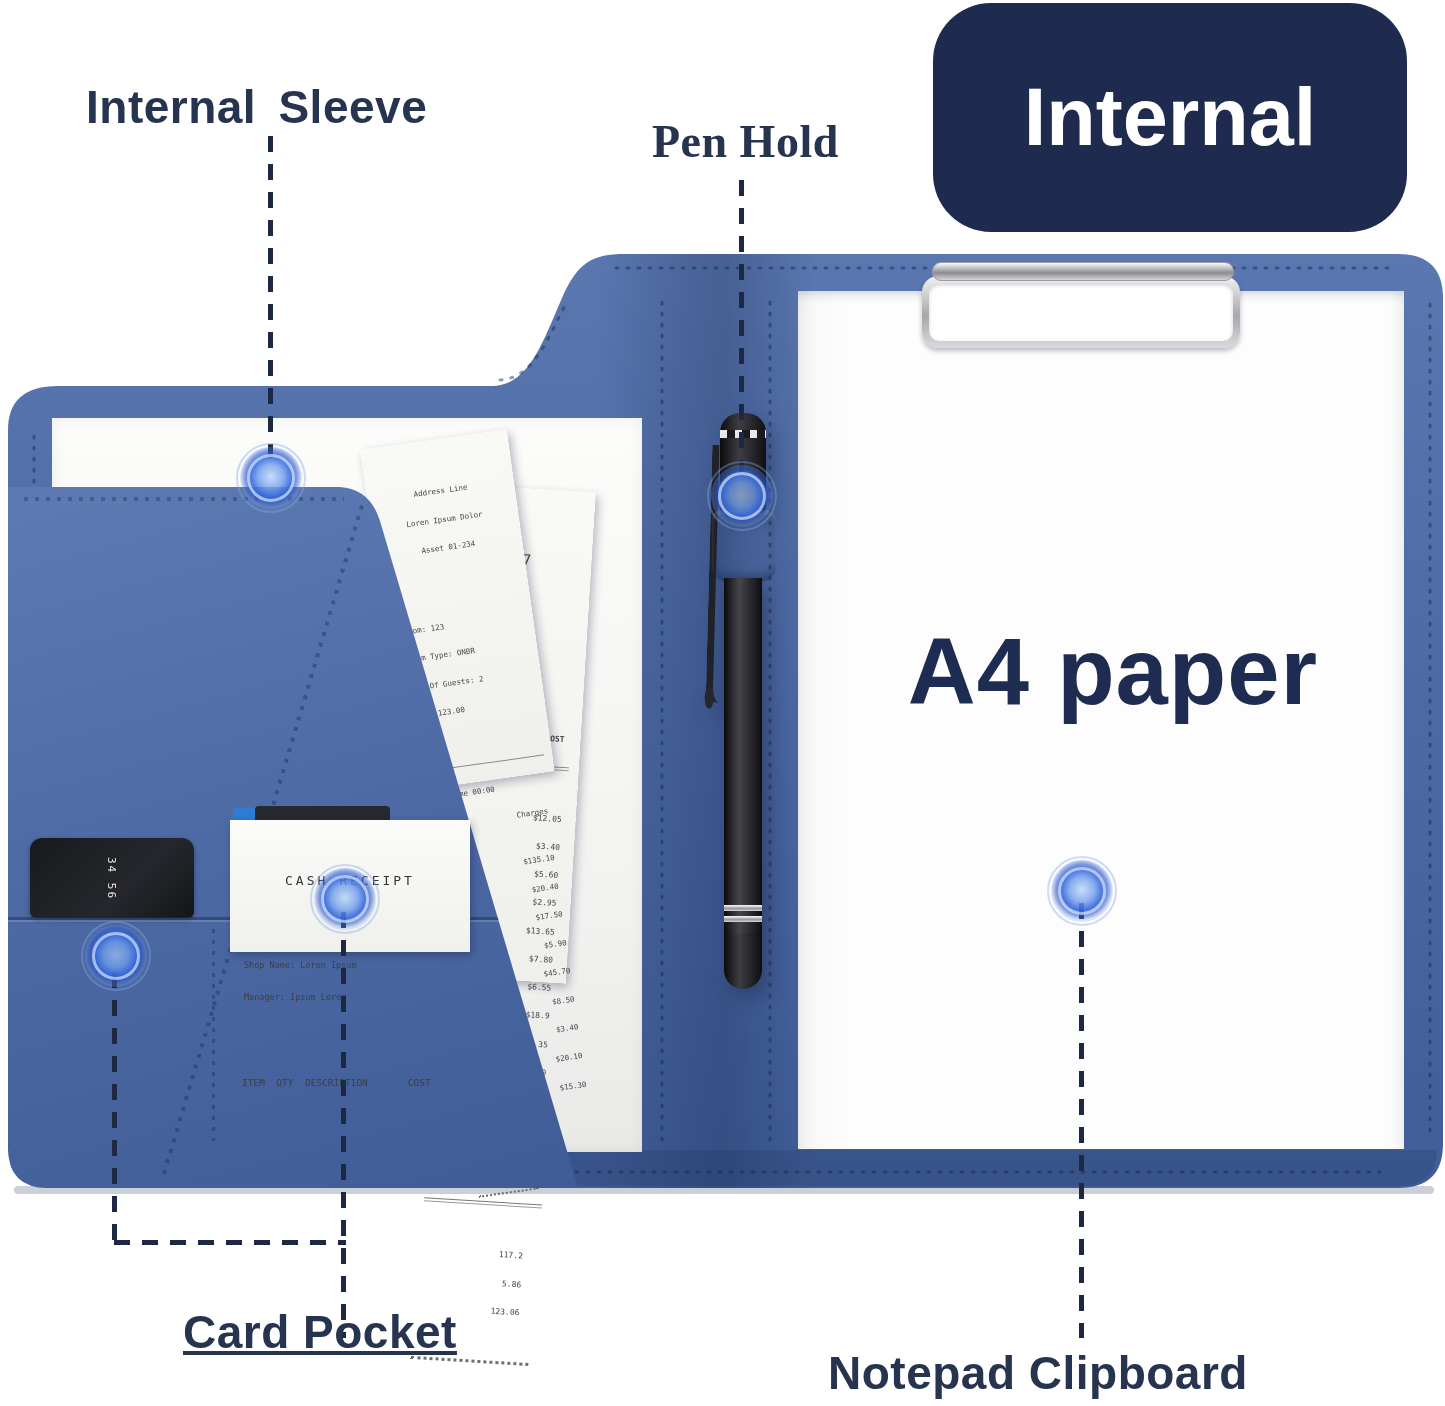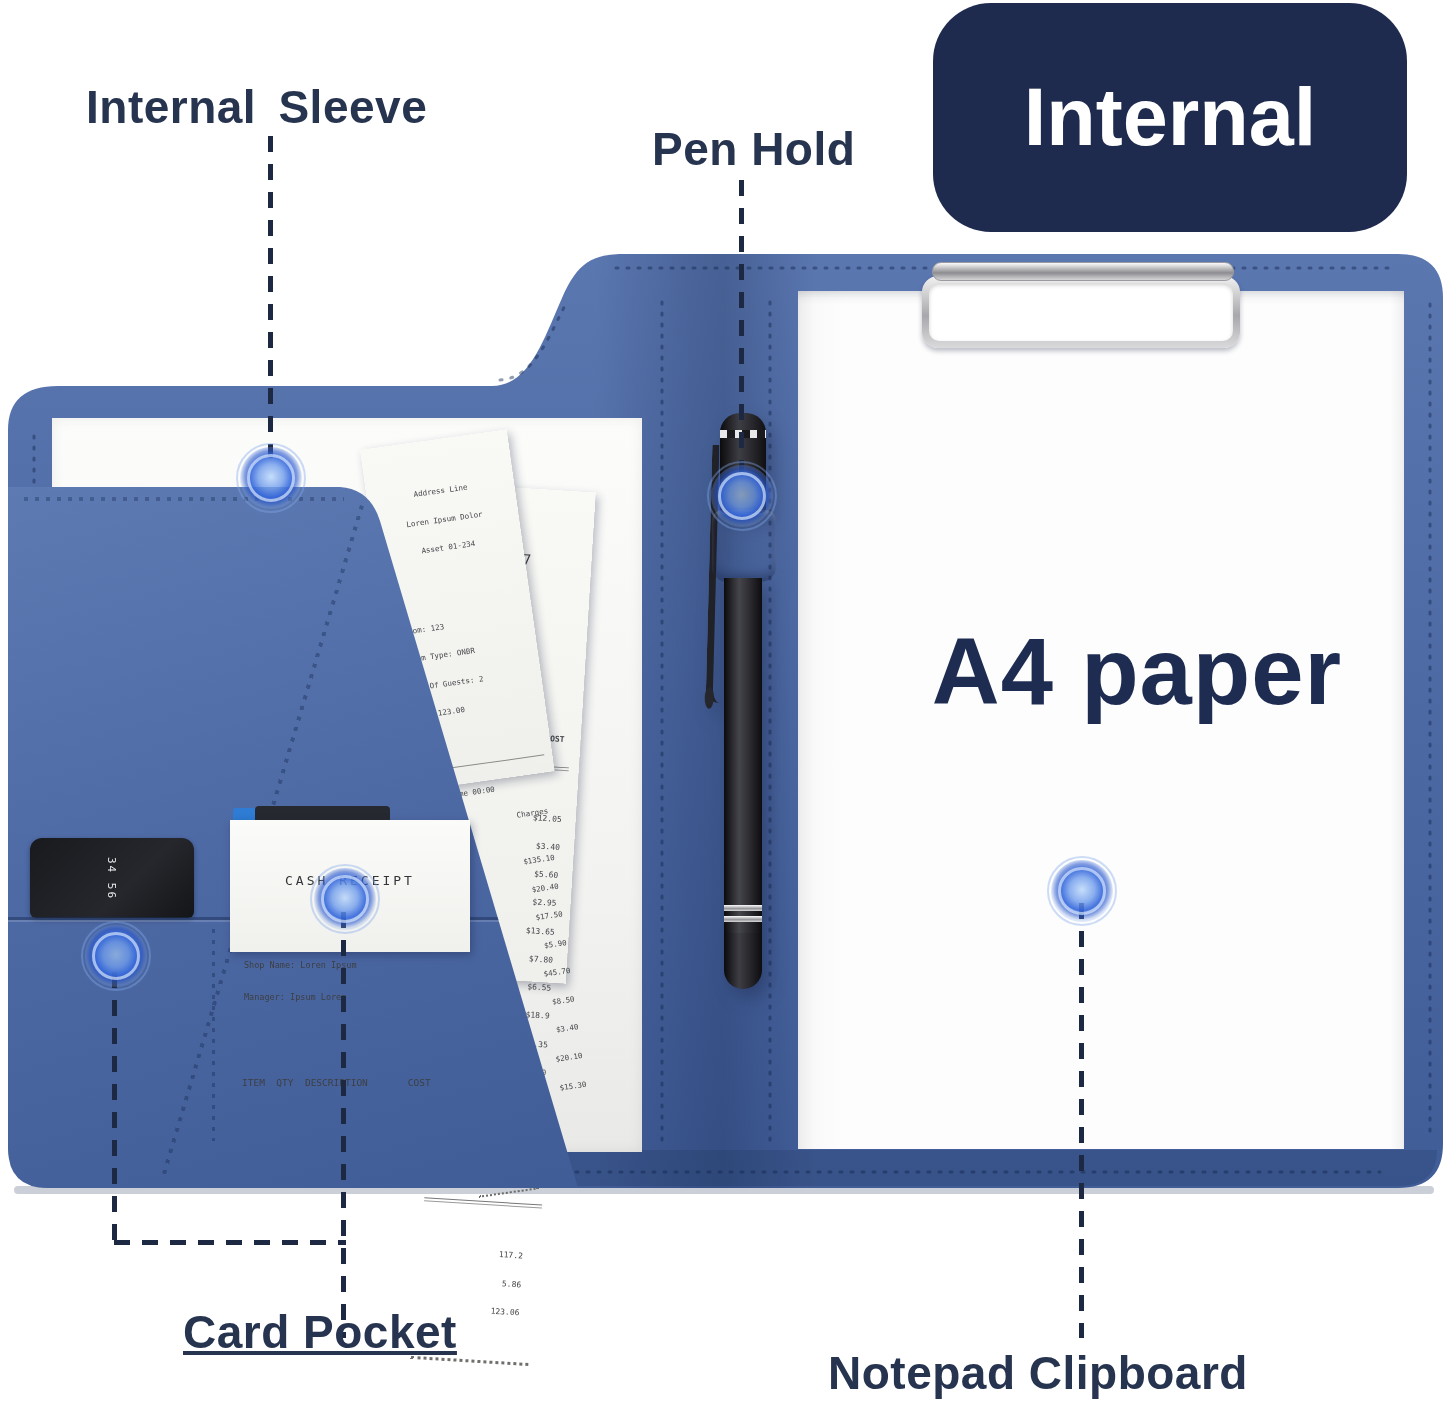--- a/index.html
+++ b/index.html
@@ -33,21 +33,21 @@
   .hotspot::after{content:"";position:absolute;inset:-4px;border-radius:50%;
       border:2px solid rgba(130,170,235,.4);}
 
   
   .paper-left{position:absolute;left:52px;top:418px;width:590px;height:734px;z-index:2;
       background:linear-gradient(180deg,#fcfcfb,#f2f2f0 65%,#e9e9e7);
       box-shadow:inset 0 0 14px rgba(0,0,0,.07);}
   .paper-right{position:absolute;left:798px;top:291px;width:606px;height:858px;z-index:3;
       background:linear-gradient(90deg,#ececec 0,#f9f9f9 16px,#fdfdfd 46px,#fdfdfd calc(100% - 14px),#f0f0f1 100%);
       box-shadow:inset 0 10px 12px -9px rgba(20,30,60,.25);}
-  .a4-label{position:absolute;left:892px;top:618px;width:490px;text-align:center;z-index:10;
+  .a4-label{position:absolute;left:868px;top:618px;width:490px;text-align:center;z-index:10;
       font-size:94px;font-weight:600;color:#1e2c52;letter-spacing:1px;}
 
   .receipt{position:absolute;background:linear-gradient(180deg,#f9f9f6,#efefec);
       color:#45474a;box-shadow:3px 4px 10px rgba(20,30,60,.3);}
   .receipt1{left:360px;top:450px;width:148px;height:345px;z-index:4;
       transform:rotate(-8deg);transform-origin:top left;font-size:7.5px;line-height:1.27;}
   .receipt2{left:424px;top:482px;width:172px;height:492px;z-index:3;
       transform:rotate(3.5deg);transform-origin:top left;font-size:8px;line-height:1.18;}
   .r-center{text-align:center;}
   .r1-info{margin:11px 0 0 18px;}
@@ -285,20 +285,20 @@
   <div class="vdash" style="left:341px;top:912px;height:426px;"></div>
   <div class="vdash" style="left:1079px;top:903px;height:435px;"></div>
 
   <div class="hotspot" style="left:271px;top:478px;"></div>
   <div class="hotspot" style="left:742px;top:496px;"></div>
   <div class="hotspot" style="left:345px;top:899px;"></div>
   <div class="hotspot" style="left:116px;top:956px;"></div>
   <div class="hotspot" style="left:1082px;top:891px;"></div>
 
   <div class="callout cl-big" style="left:86px;top:80px;word-spacing:9px;">Internal Sleeve</div>
-  <div class="callout cl-big" style="left:652px;top:122px;">Pen Hold</div>
+  <div class="callout cl-big" style="left:652px;top:115px;font-family:Liberation Serif, serif;">Pen Hold</div>
   <div class="badge">
     <div>Internal</div>
   </div>
   <div class="callout cl-big" style="left:183px;top:1305px;text-decoration:underline;">Card Pocket</div>
   <div class="callout cl-big" style="left:828px;top:1346px;">Notepad Clipboard</div>
 
 </div>
 
 </body></html>

